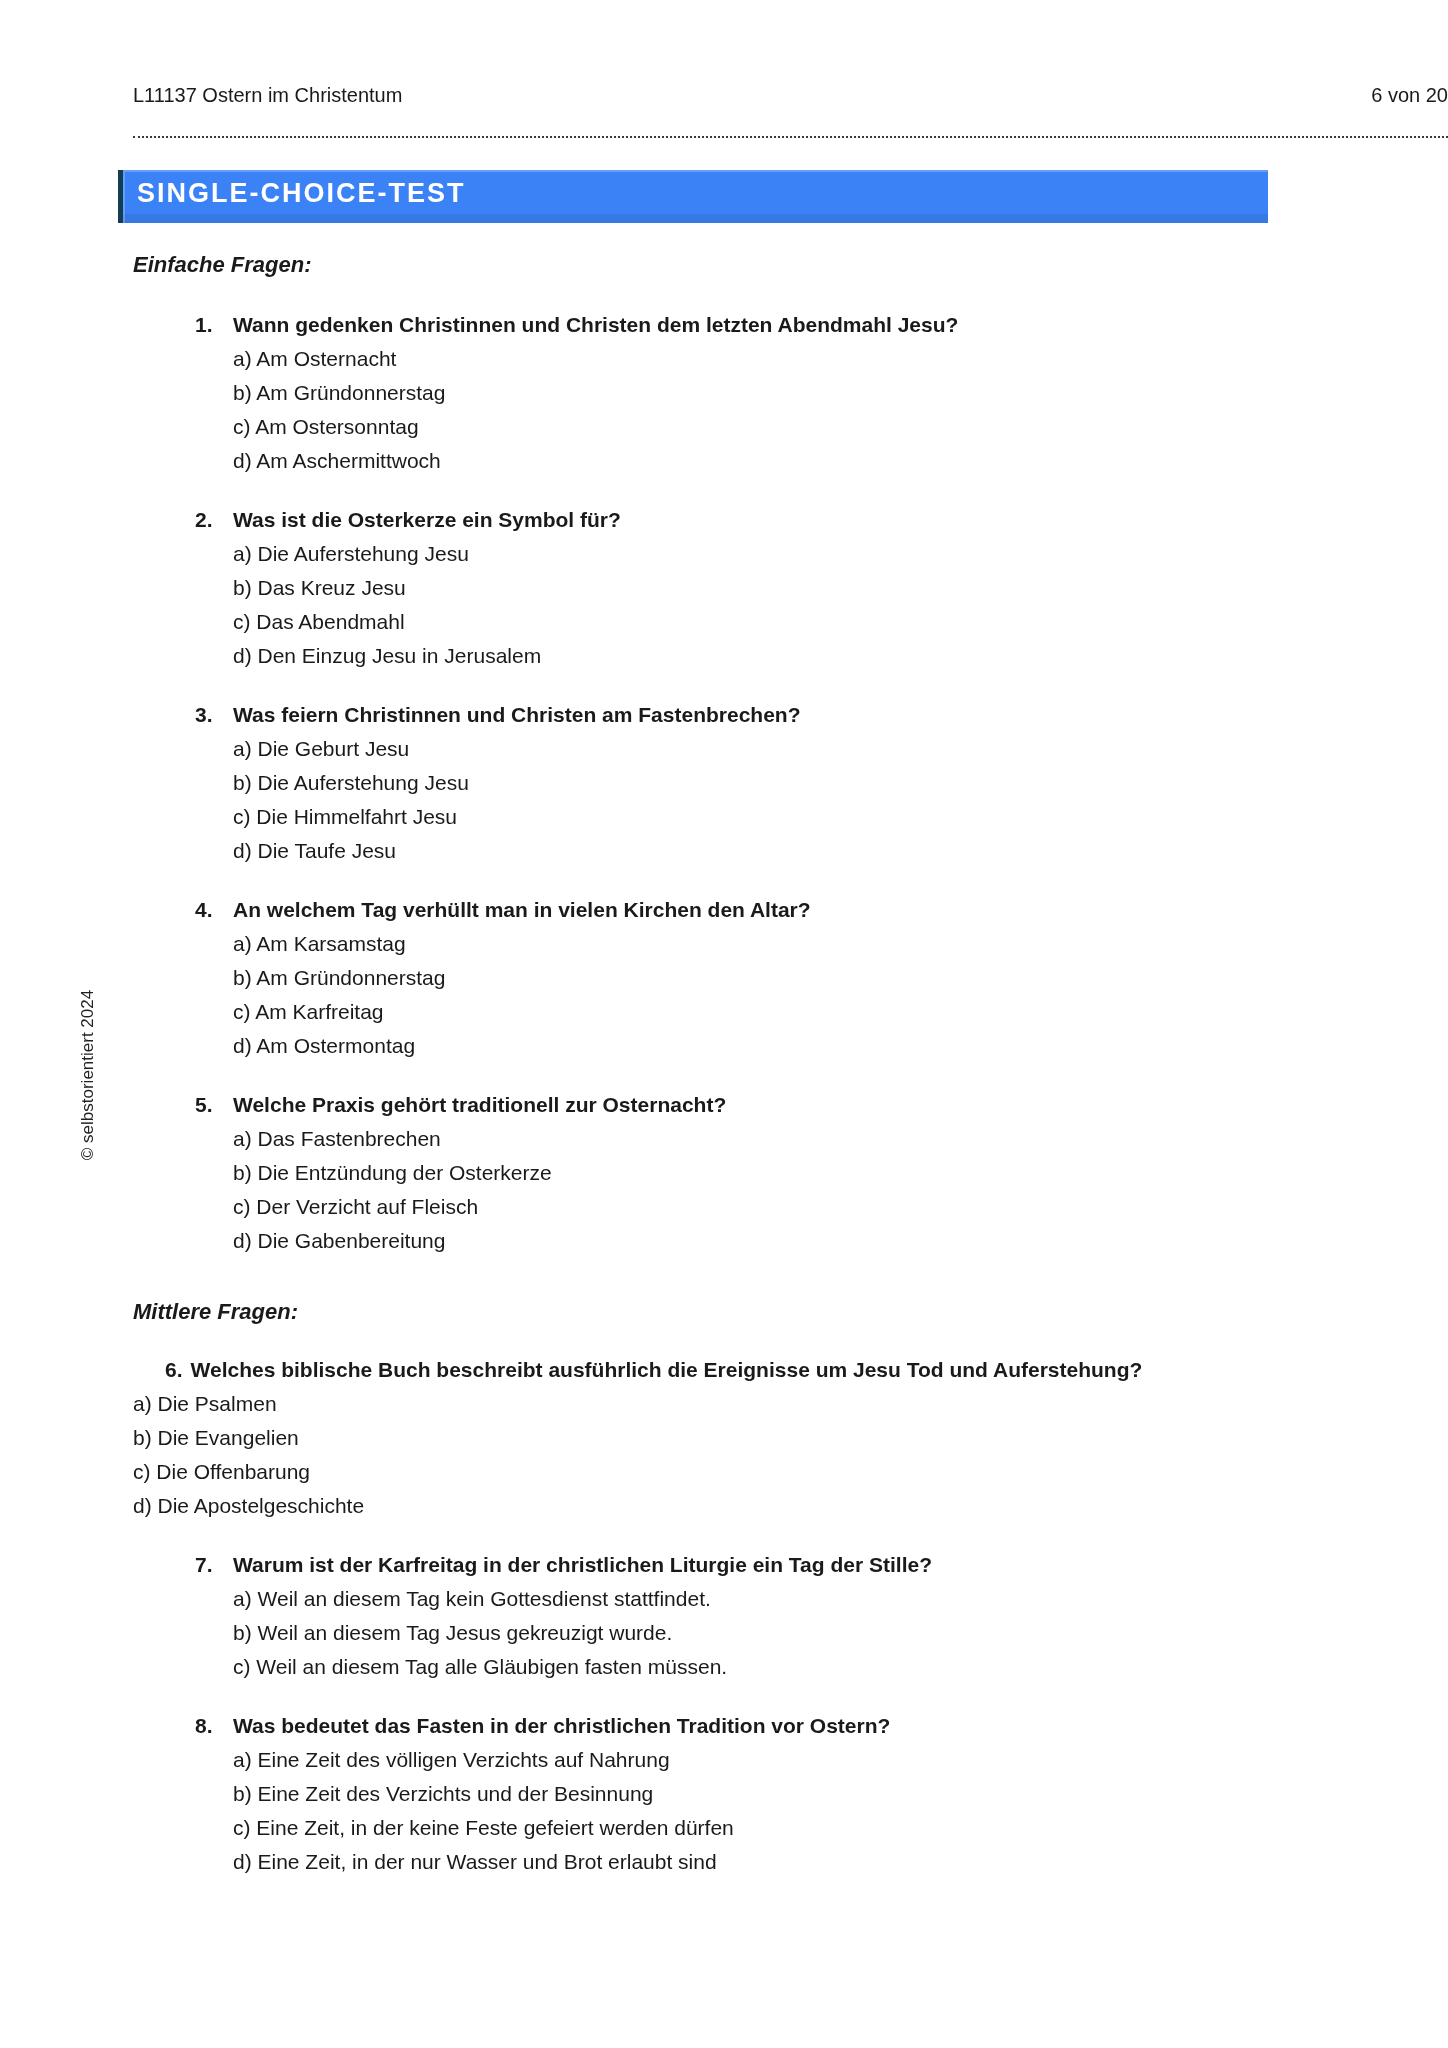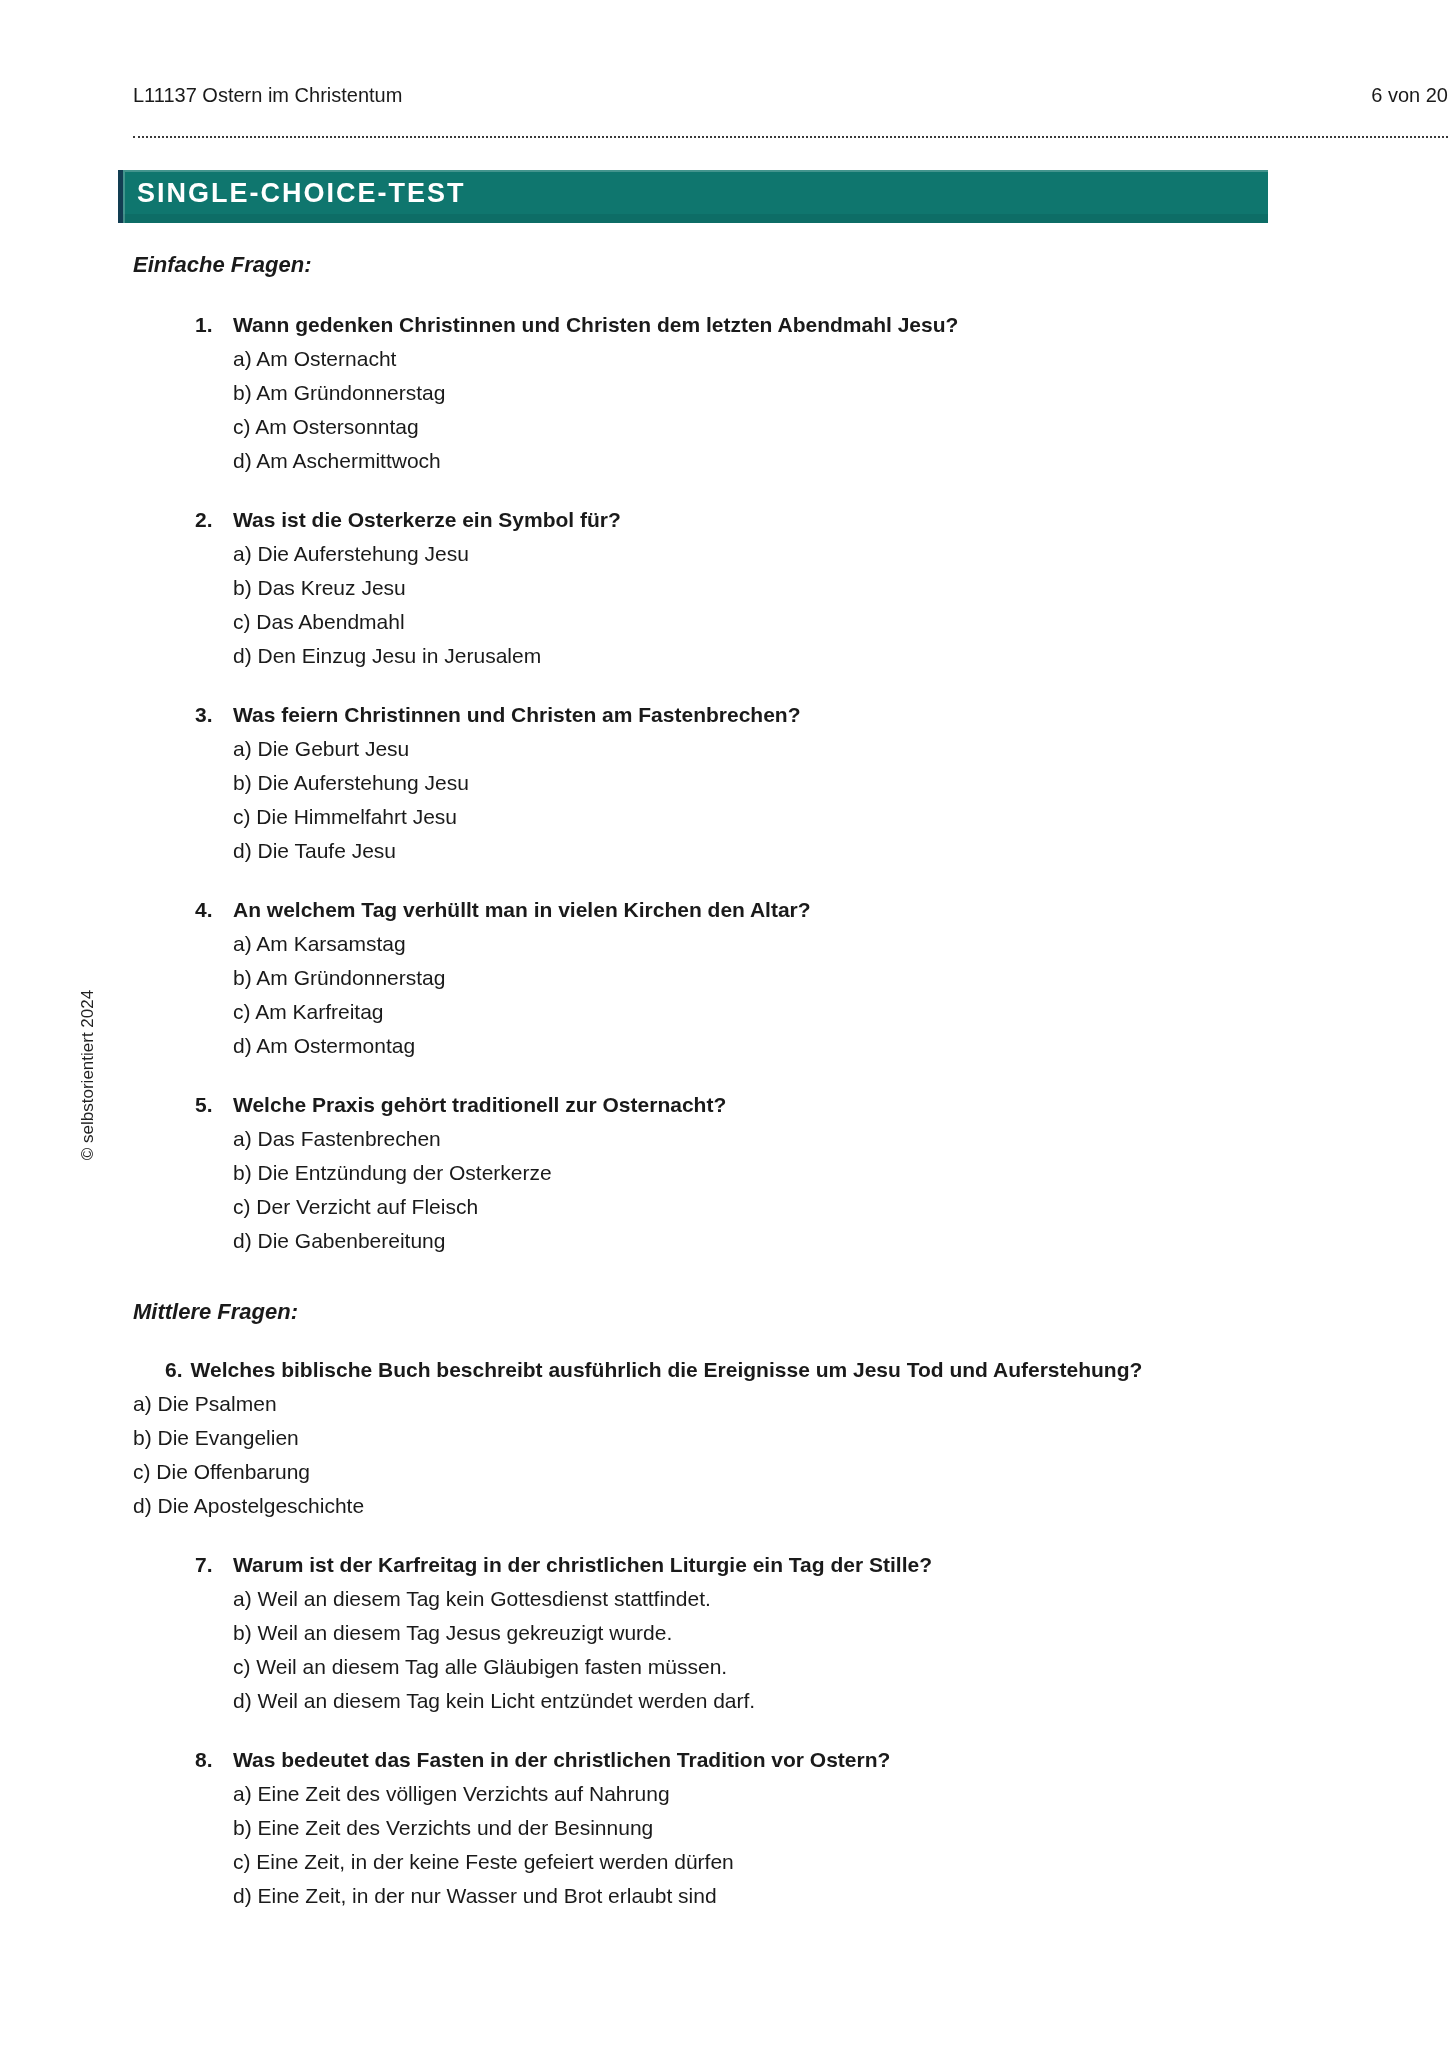--- a/index.html
+++ b/index.html
@@ -26,21 +26,21 @@
     align-items: baseline;
     font-size: 20px;
     line-height: 22px;
   }
 
   
   .banner {
     position: absolute;
     left: 118px; top: 170px;
     width: 1150px; height: 53px;
-    background: #0f766e;
+    background: #3b82f6;
     border-left: 5px solid #123d52;
     box-shadow: inset 2px 2px 0 rgba(255,255,255,0.22), inset 0 -9px 0 rgba(0,0,0,0.07);
     box-sizing: border-box;
   }
   .banner-title {
     color: #ffffff;
     font-weight: bold;
     font-size: 27px;
     letter-spacing: 2px;
     line-height: 46px;
@@ -153,21 +153,20 @@
       <div class="option">b) Die Evangelien</div>
       <div class="option">c) Die Offenbarung</div>
       <div class="option">d) Die Apostelgeschichte</div>
     </div>
 
     <div class="question">
       <div class="q-line"><span class="q-num">7.</span><span>Warum ist der Karfreitag in der christlichen Liturgie ein Tag der Stille?</span></div>
       <div class="option">a) Weil an diesem Tag kein Gottesdienst stattfindet.</div>
       <div class="option">b) Weil an diesem Tag Jesus gekreuzigt wurde.</div>
       <div class="option">c) Weil an diesem Tag alle Gläubigen fasten müssen.</div>
-      <div class="option">d) Weil an diesem Tag kein Licht entzündet werden darf.</div>
     </div>
 
     <div class="question">
       <div class="q-line"><span class="q-num">8.</span><span>Was bedeutet das Fasten in der christlichen Tradition vor Ostern?</span></div>
       <div class="option">a) Eine Zeit des völligen Verzichts auf Nahrung</div>
       <div class="option">b) Eine Zeit des Verzichts und der Besinnung</div>
       <div class="option">c) Eine Zeit, in der keine Feste gefeiert werden dürfen</div>
       <div class="option">d) Eine Zeit, in der nur Wasser und Brot erlaubt sind</div>
     </div>
 

